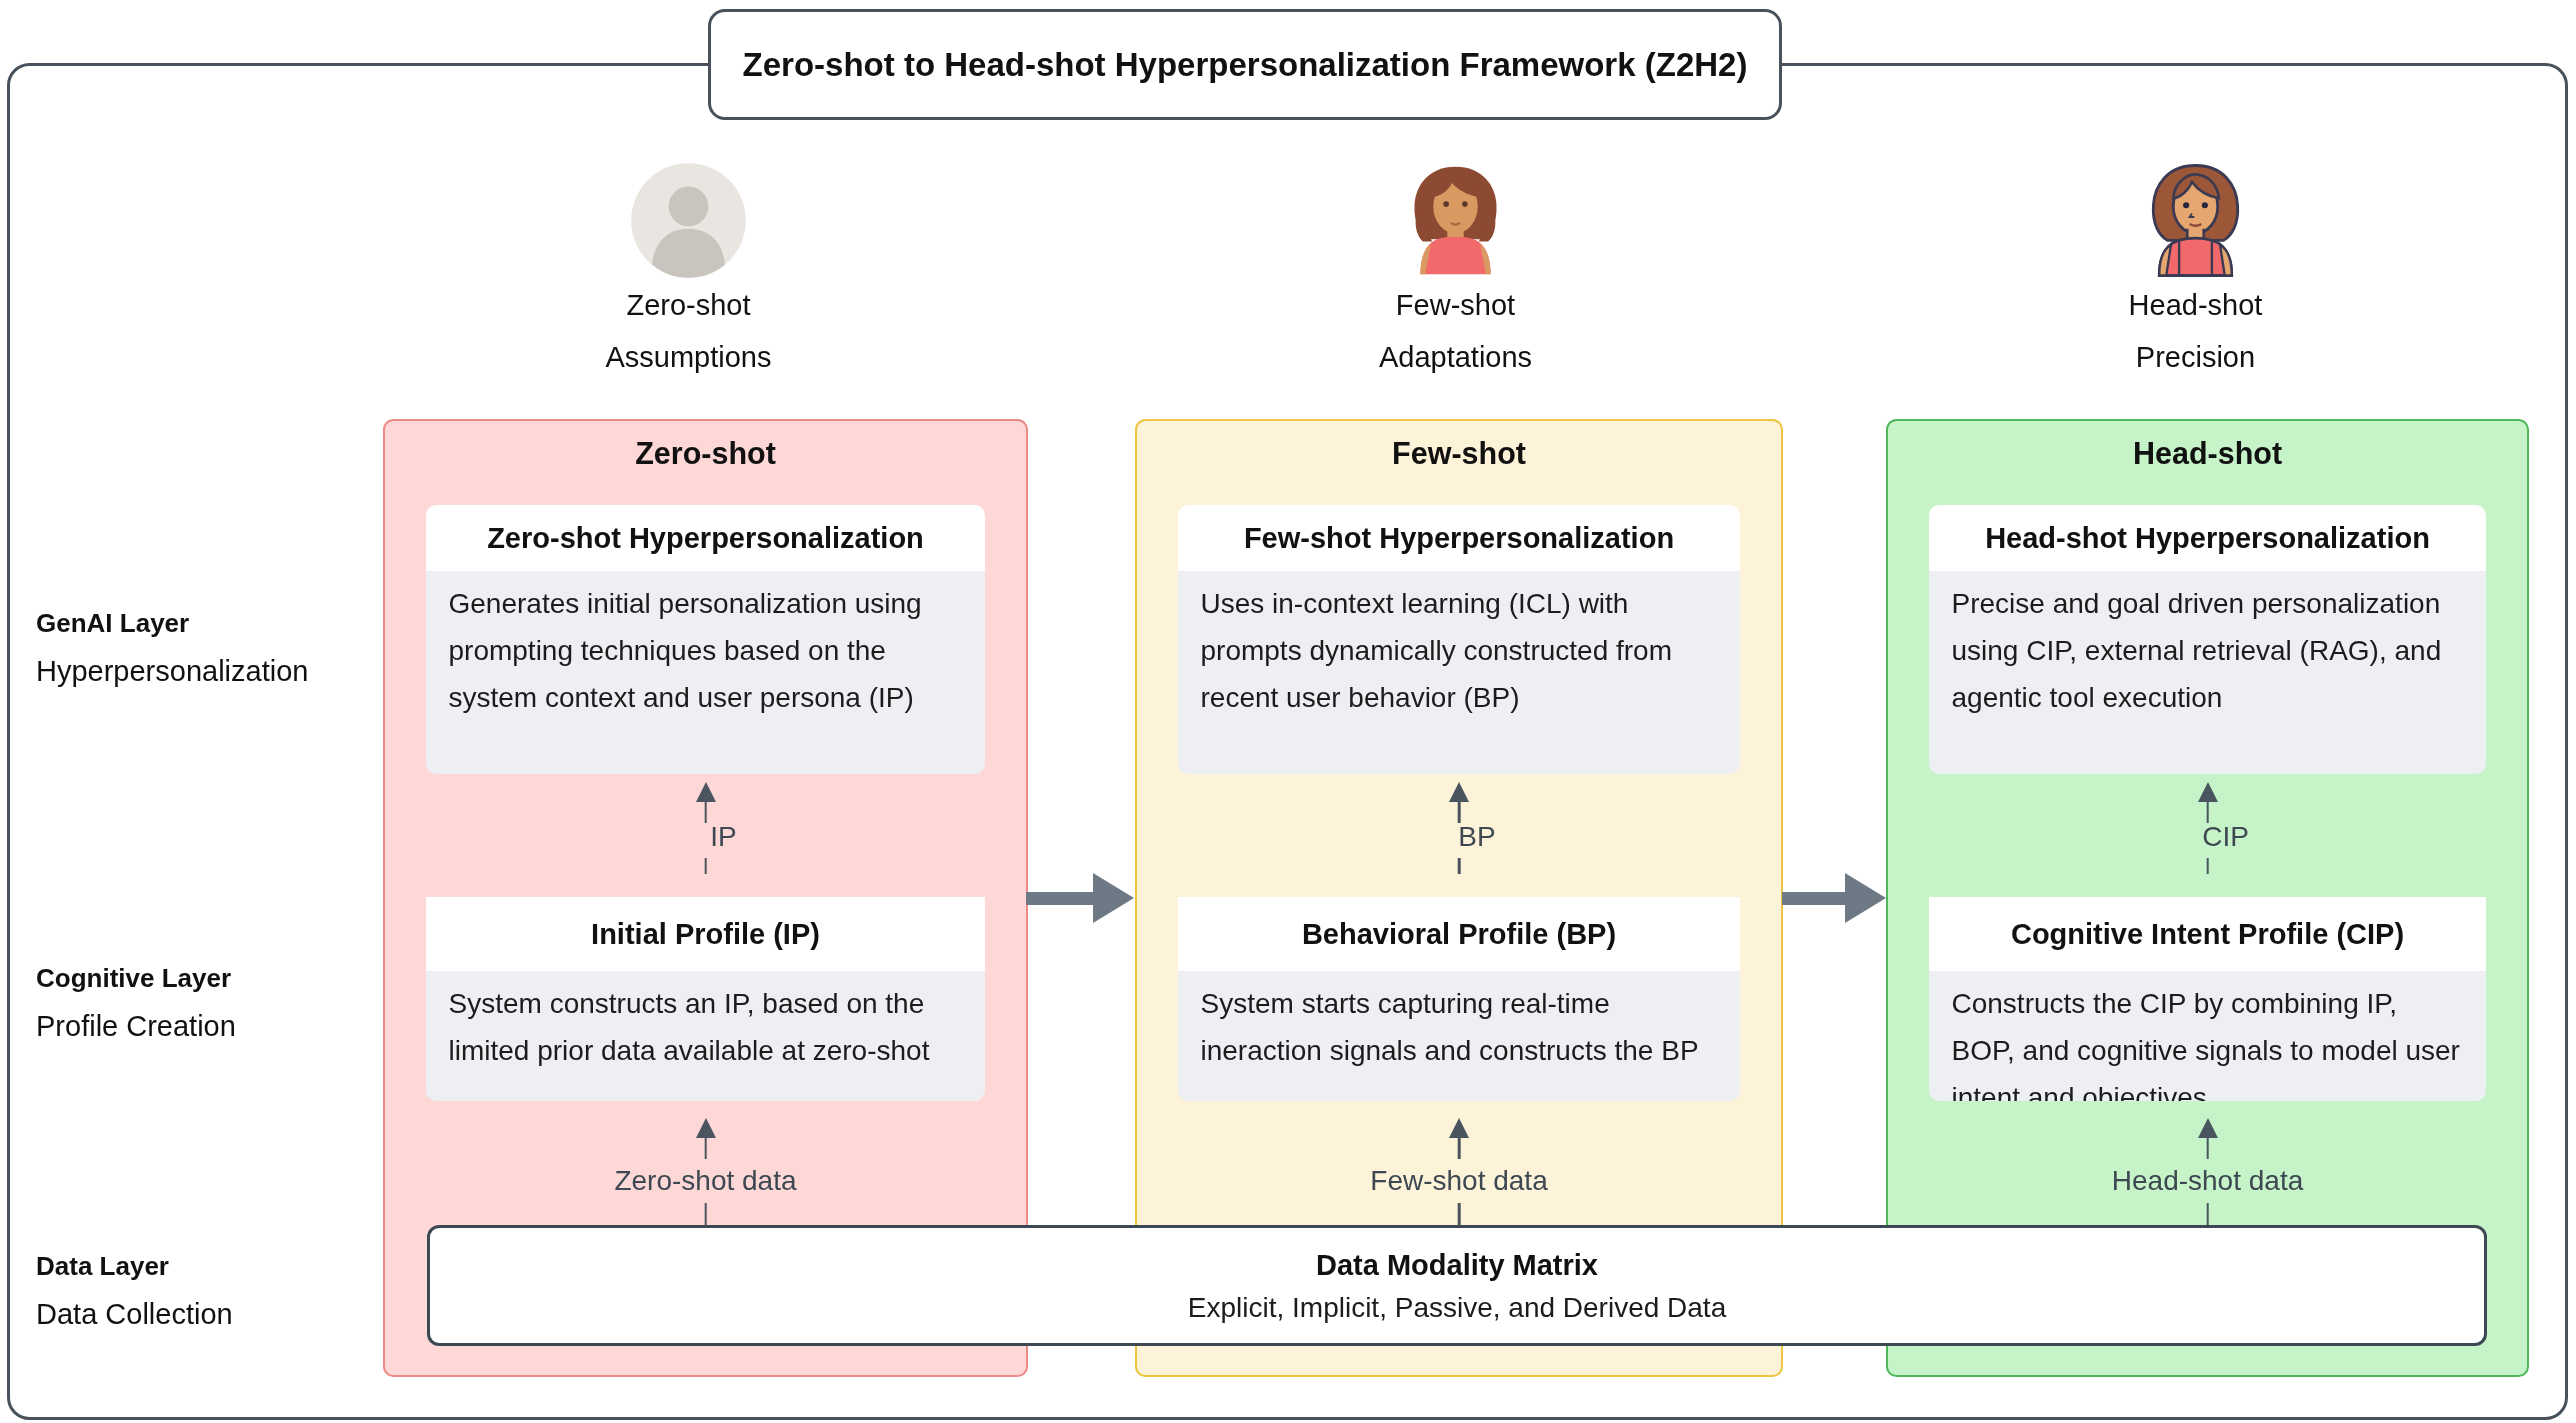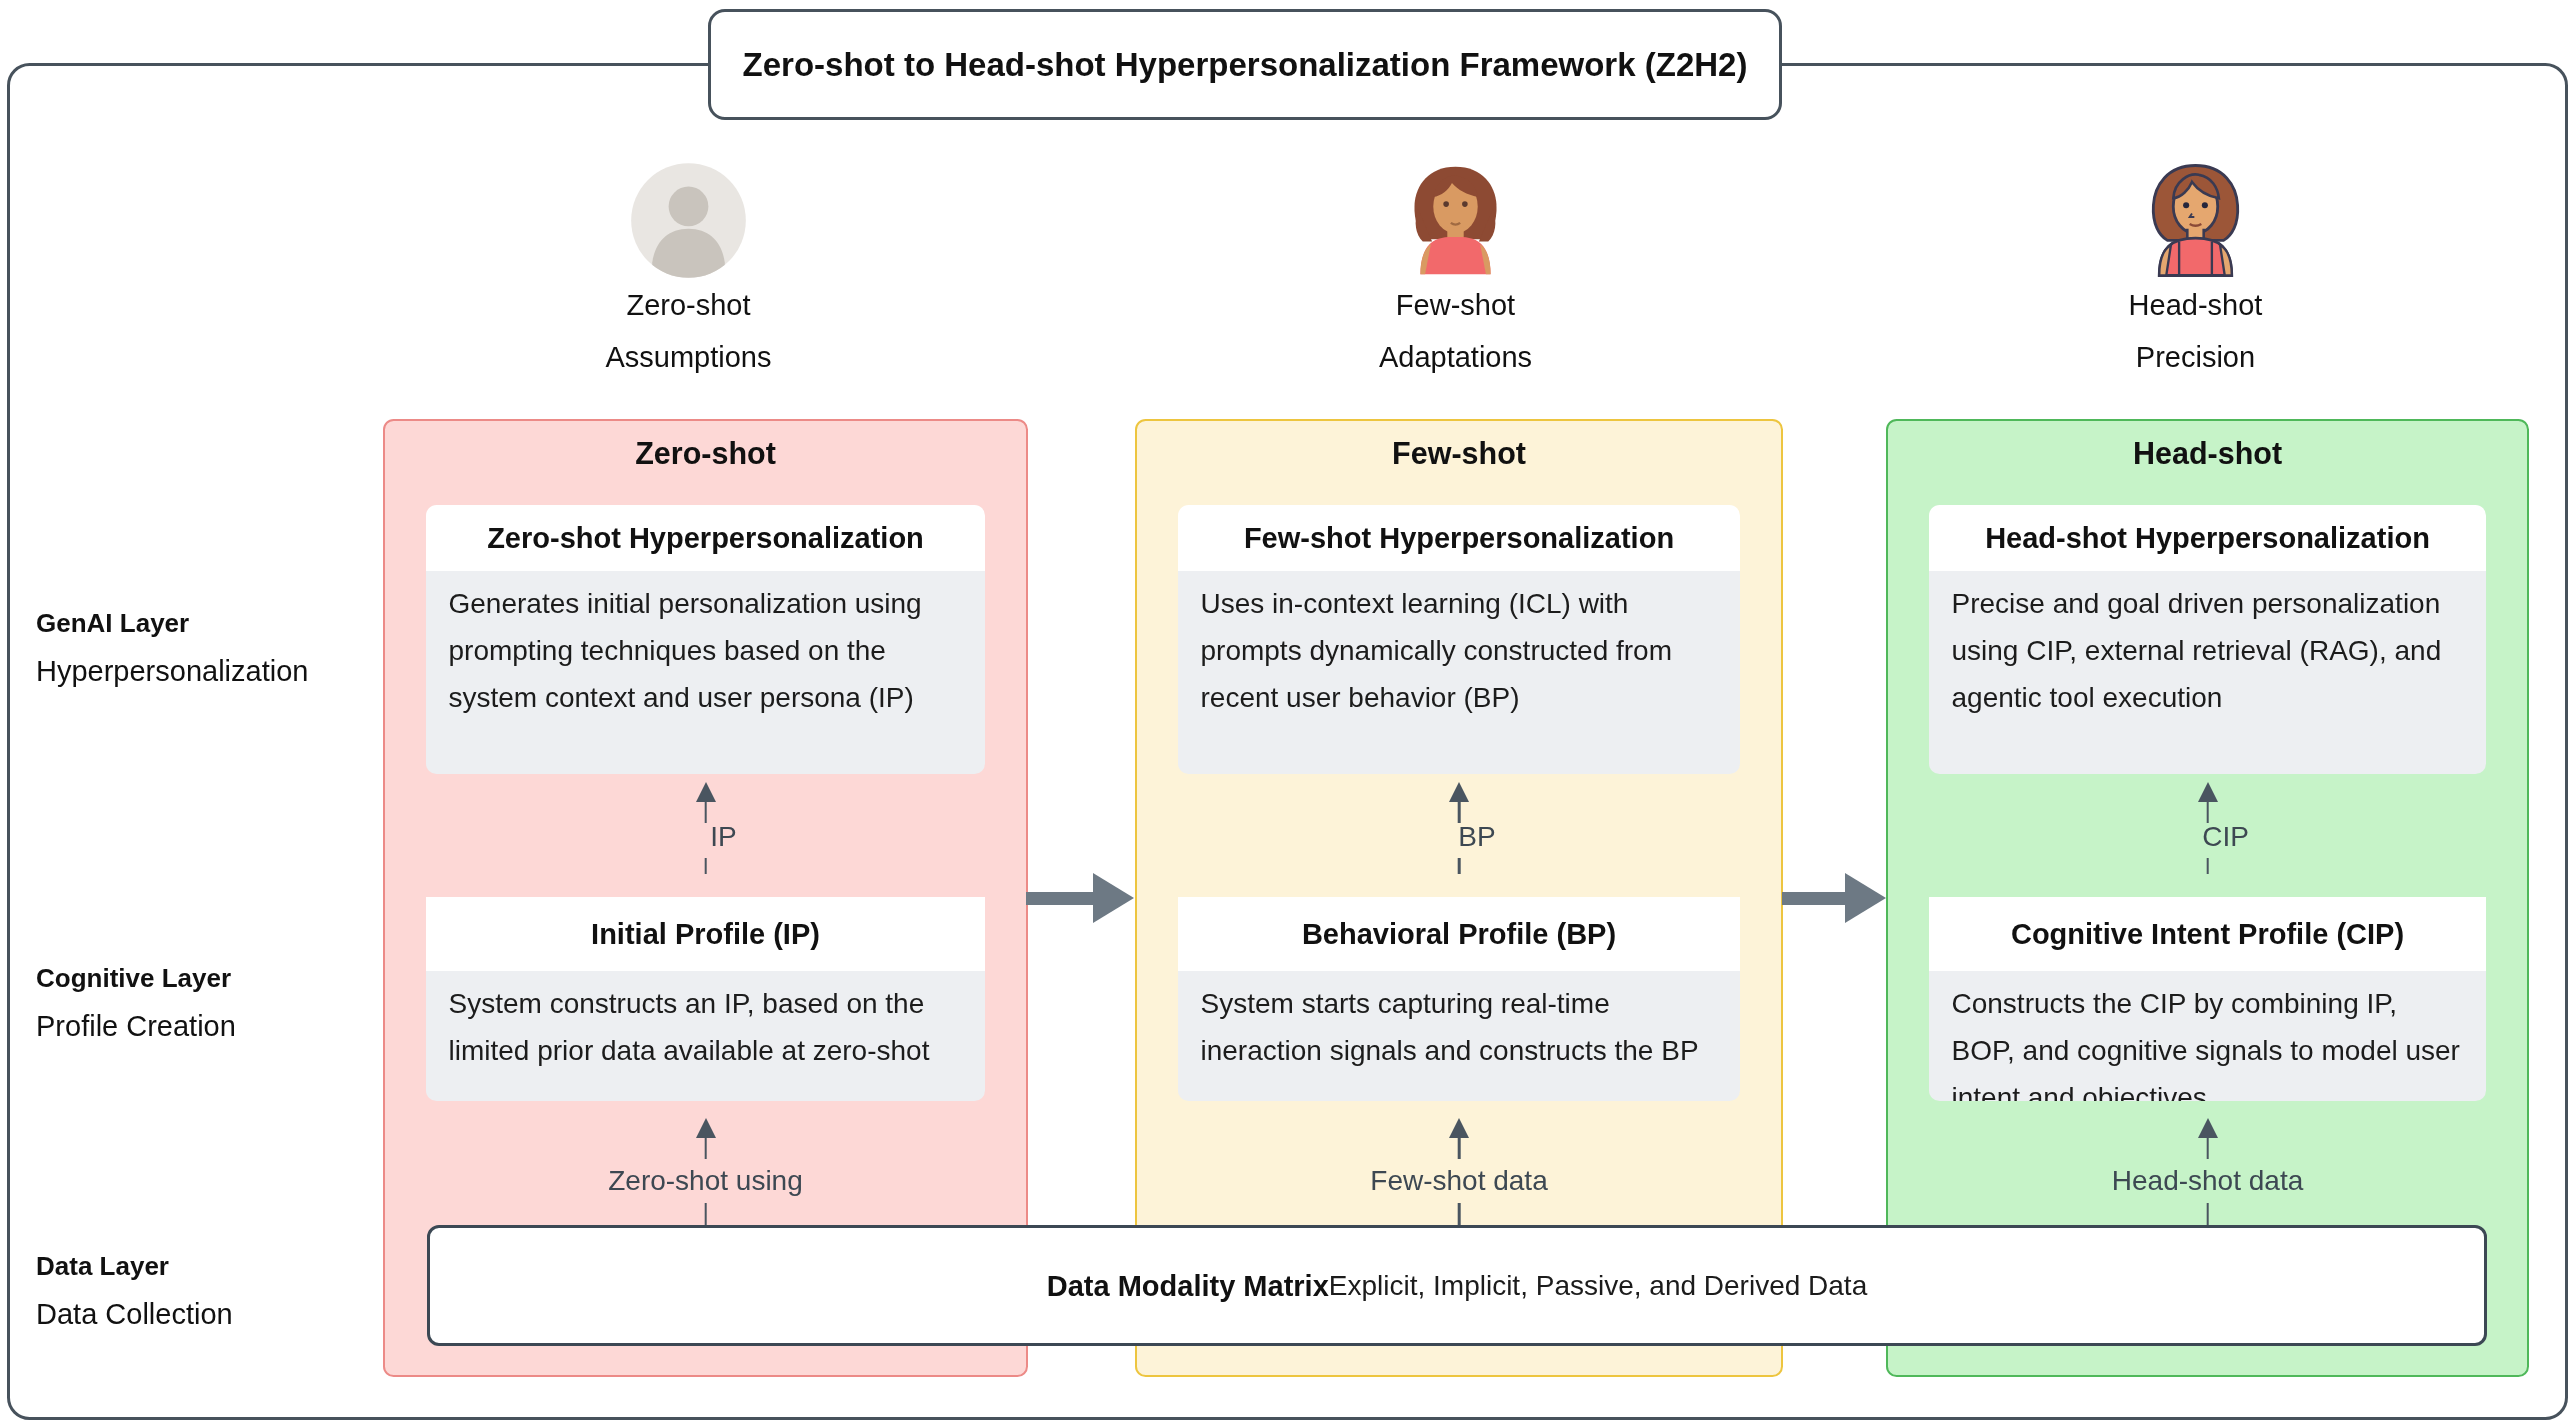--- a/index.html
+++ b/index.html
@@ -66,21 +66,21 @@
     border-top:25px solid transparent;border-bottom:25px solid transparent;
     border-left:41px solid #6d7984;}
   .h-arrow-1{left:1026px;top:873px;width:108px;height:50px;}
   .h-arrow-1 .shaft{left:0;width:70px;} .h-arrow-1 .head{left:67px;}
   .h-arrow-2{left:1782px;top:873px;width:104px;height:50px;}
   .h-arrow-2 .shaft{left:0;width:66px;} .h-arrow-2 .head{left:63px;}
   
   .data-matrix{
     position:absolute;left:427px;top:1225px;width:2060px;height:121px;
     background:#ffffff;border:3.3px solid #3c4854;border-radius:12px;z-index:5;
-    display:flex;flex-direction:row;align-items:center;justify-content:center;
+    display:flex;flex-direction:column;align-items:center;justify-content:center;
     box-sizing:border-box;
   }
   .data-matrix .dm-title{font-size:29px;font-weight:bold;color:#111;line-height:44px;}
   .data-matrix .dm-sub{font-size:28px;color:#1c1c1c;line-height:42px;}
 </style>
 </head>
 <body>
 
 <div id="canvas">
 
@@ -165,21 +165,21 @@
     <div class="vhead head-a"></div>
     <div class="vline shaft-a"></div>
     <div class="arrow-label label-mid">IP</div>
     <div class="vline shaft-b"></div>
     <div class="card profile-card">
       <div class="card-title">Initial Profile (IP)</div>
       <div class="card-body">System constructs an IP, based on the limited prior data available at zero-shot</div>
     </div>
     <div class="vhead head-c"></div>
     <div class="vline shaft-c"></div>
-    <div class="arrow-label label-data">Zero-shot using</div>
+    <div class="arrow-label label-data">Zero-shot data</div>
     <div class="vline shaft-d"></div>
   </div>
 
   <div class="column col-few">
     <div class="col-header">Few-shot</div>
     <div class="card genai-card">
       <div class="card-title">Few-shot Hyperpersonalization</div>
       <div class="card-body">Uses in-context learning (ICL) with prompts dynamically constructed from recent user behavior (BP)</div>
     </div>
     <div class="vhead head-a"></div>

